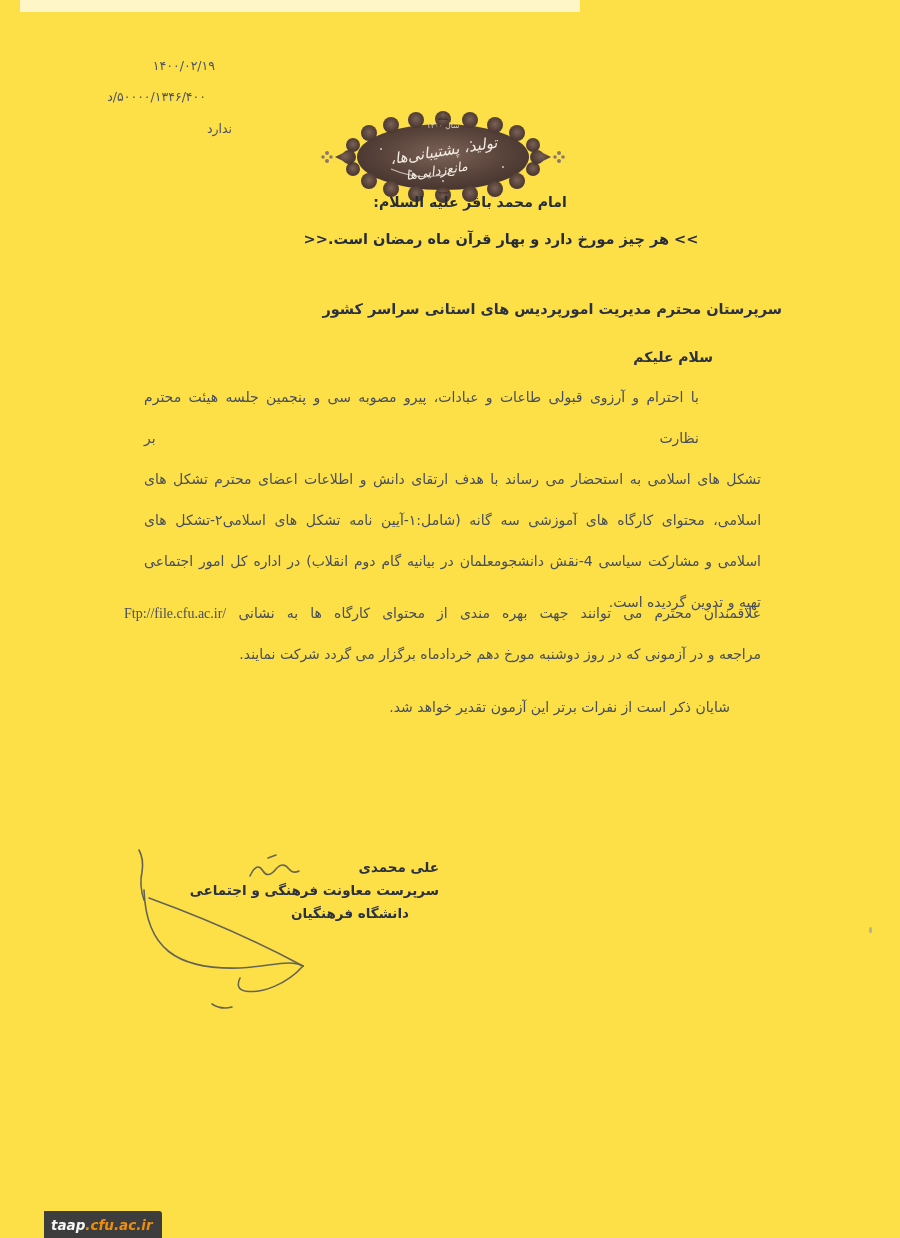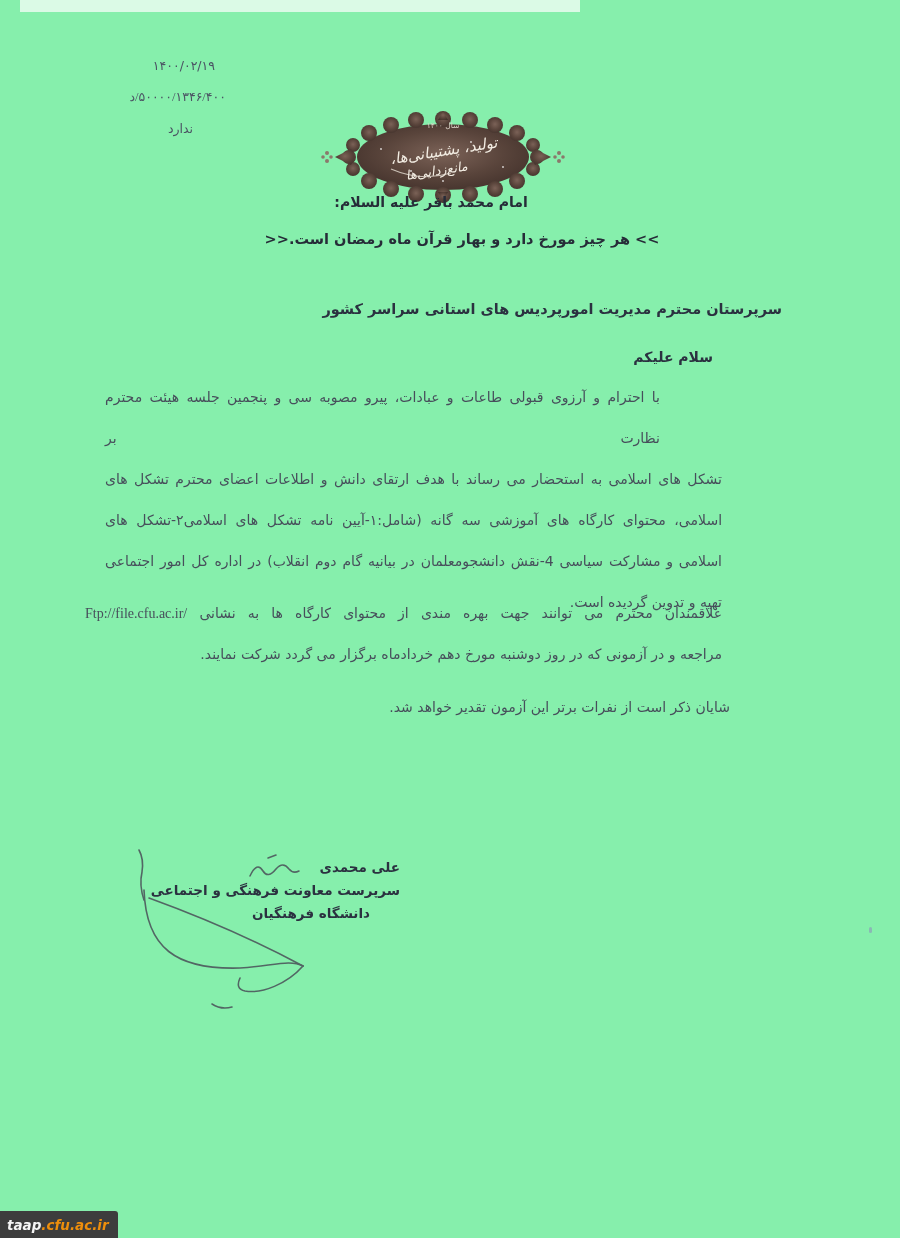--- a/index.html
+++ b/index.html
@@ -1,28 +1,28 @@
 <!DOCTYPE html>
 <html><head>
 <meta charset="utf-8">
 <style>
   html,body{margin:0;padding:0;background:#e9e9e9;}
   .page{
-    position:relative;width:900px;height:1238px;background:#86efac;
+    position:relative;width:900px;height:1238px;background:#fde047;
     font-family:"DejaVu Sans",sans-serif;color:#454c59;overflow:hidden;
   }
   .abs{position:absolute;}
-  .rtl{direction:rtl;}
+  .rtl{direction:rtl;margin-left:39px;}
   .ltrov{direction:ltr;unicode-bidi:bidi-override;}
   .top-strip{left:20px;top:0;width:560px;height:12px;background:#ffffff;opacity:.7;}
 
   
   .meta{font-size:12.5px;color:#4b5263;text-align:right;letter-spacing:.3px;}
   .meta-date{left:85px;top:58px;width:130px;}
-  .meta-num{left:96px;top:89px;width:130px;font-family:Liberation Serif, serif;}
+  .meta-num{left:76px;top:89px;width:130px;}
   .meta-att{left:85px;top:121px;width:108px;}
 
   
   .emblem{left:321px;top:109px;width:244px;height:94px;}
 
   .imam-line{left:300px;top:194px;width:262px;text-align:center;font-weight:bold;
     font-size:14px;color:#262c38;}
   .quote-line{left:262px;top:231px;width:400px;text-align:center;font-weight:bold;
     font-size:14.5px;color:#262c38;white-space:nowrap;}
   .quote-line .mark{letter-spacing:-1px;}
@@ -166,18 +166,18 @@
       <path d="M168,20 l8,-3"></path>
       <path d="M44,52 C46,110 76,132 140,130 C172,128 190,121 203,128"></path>
       <path d="M49,60 C104,80 162,106 203,128"></path>
       <path d="M203,128 C187,146 162,156 145,153 q-10,-2 -5,-13"></path>
       <path d="M112,166 q9,6 20,3"></path>
     </g>
   </svg>
 
   <div class="abs speck"></div>
 
-  <div class="abs badge" style="background:#3d3d3d;">
+  <div class="abs badge" style="background:#3d3d3d;margin-left:44px;">
     <span style="color:#f5f5f5;">taap</span>
       <span style="color:#ee8e0b;">.cfu.ac.ir</span>
   </div>
 
 </div>
 
 </body></html>

